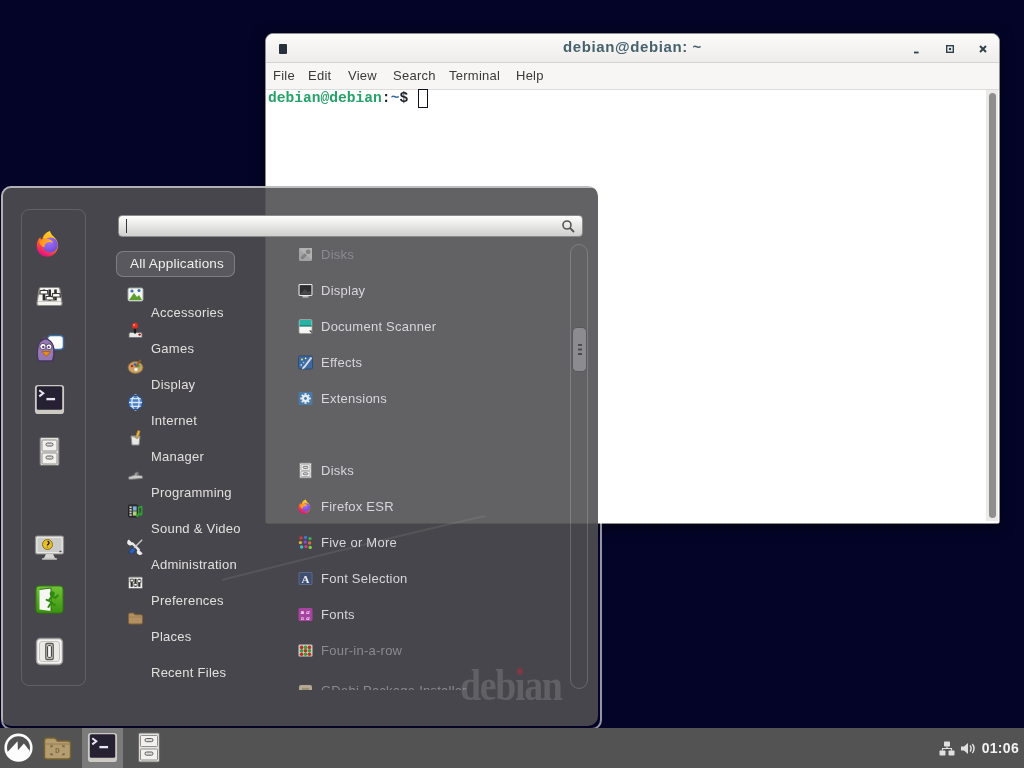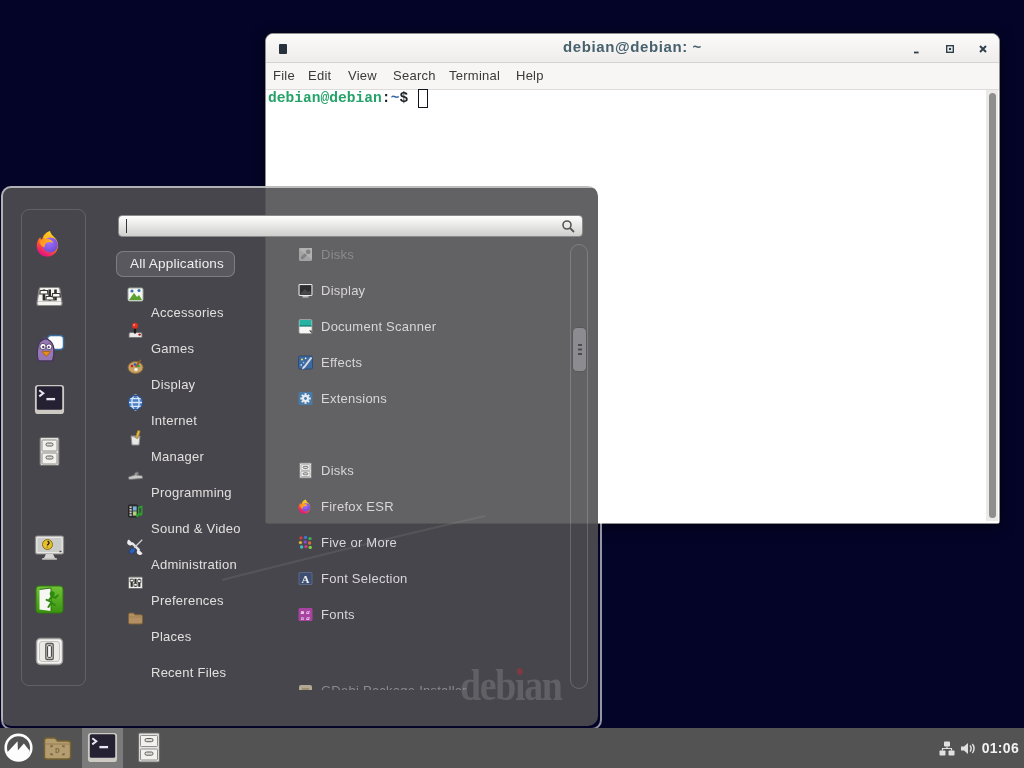--- a/index.html
+++ b/index.html
@@ -339,20 +339,37 @@
         </div>
       <div class="app" style="top:419px">
           <span class="ai"><svg width="17" height="17" viewBox="0 0 17 17">
               <rect x="1.5" y="2" width="14" height="13" rx="1.5" fill="#a843a2"></rect>
               <text x="5.4" y="8.4" font-family="Liberation Serif, serif" font-size="7" font-weight="bold" fill="#fff" text-anchor="middle">a</text>
               <text x="11.2" y="8.4" font-family="Liberation Serif, serif" font-size="7" font-style="italic" fill="#fff" text-anchor="middle">a</text>
               <text x="5.4" y="14.2" font-family="Liberation Serif, serif" font-size="7" fill="#fff" text-anchor="middle">a</text>
               <text x="11.2" y="14.2" font-family="Liberation Serif, serif" font-size="7" font-style="italic" fill="#fff" text-anchor="middle">a</text>
             </svg></span>
           <span class="at">Fonts</span>
+        </div>
+      <div class="app dis" style="top:455px">
+          <span class="ai"><svg width="17" height="17" viewBox="0 0 17 17">
+              <rect x="1.5" y="2.5" width="14" height="12" rx="1.5" fill="#cbcbc9" stroke="#8a8a88" stroke-width="0.8"></rect>
+              <g>
+                <circle cx="4.6" cy="5.4" r="1.8" fill="#c03020"></circle>
+                <circle cx="8.5" cy="5.4" r="1.8" fill="#3a9e3a"></circle>
+                <circle cx="12.4" cy="5.4" r="1.8" fill="#c03020"></circle>
+                <circle cx="4.6" cy="8.8" r="1.8" fill="#3a9e3a"></circle>
+                <circle cx="8.5" cy="8.8" r="1.8" fill="#c03020"></circle>
+                <circle cx="12.4" cy="8.8" r="1.8" fill="#3a9e3a"></circle>
+                <circle cx="4.6" cy="12.2" r="1.8" fill="#c03020"></circle>
+                <circle cx="8.5" cy="12.2" r="1.8" fill="#3a9e3a"></circle>
+                <circle cx="12.4" cy="12.2" r="1.8" fill="#c03020"></circle>
+              </g>
+            </svg></span>
+          <span class="at">Four-in-a-row</span>
         </div>
       <div class="app dis" style="top:495px">
           <span class="ai"><svg width="17" height="17" viewBox="0 0 17 17">
               <rect x="2" y="3" width="13" height="11" rx="2" fill="#b3a992"></rect>
               <path d="M5 6 L12 6 L12 11 L5 11 Z" fill="#9a8f72"></path>
             </svg></span>
           <span class="at">GDebi Package Installer</span>
         </div>
     </div>
     <div id="favcol"></div>

